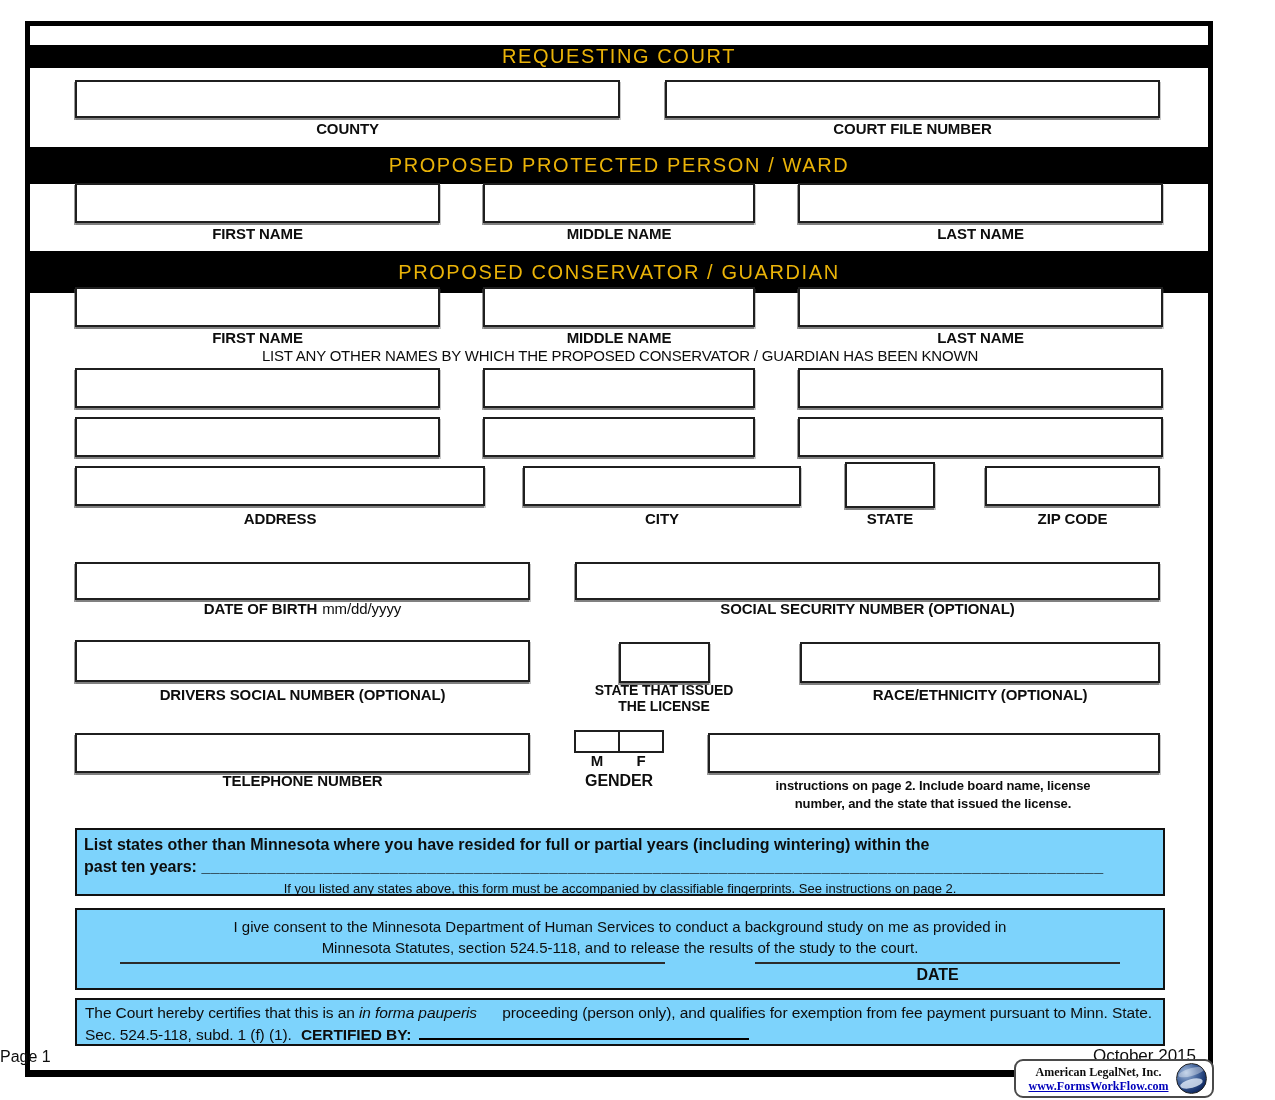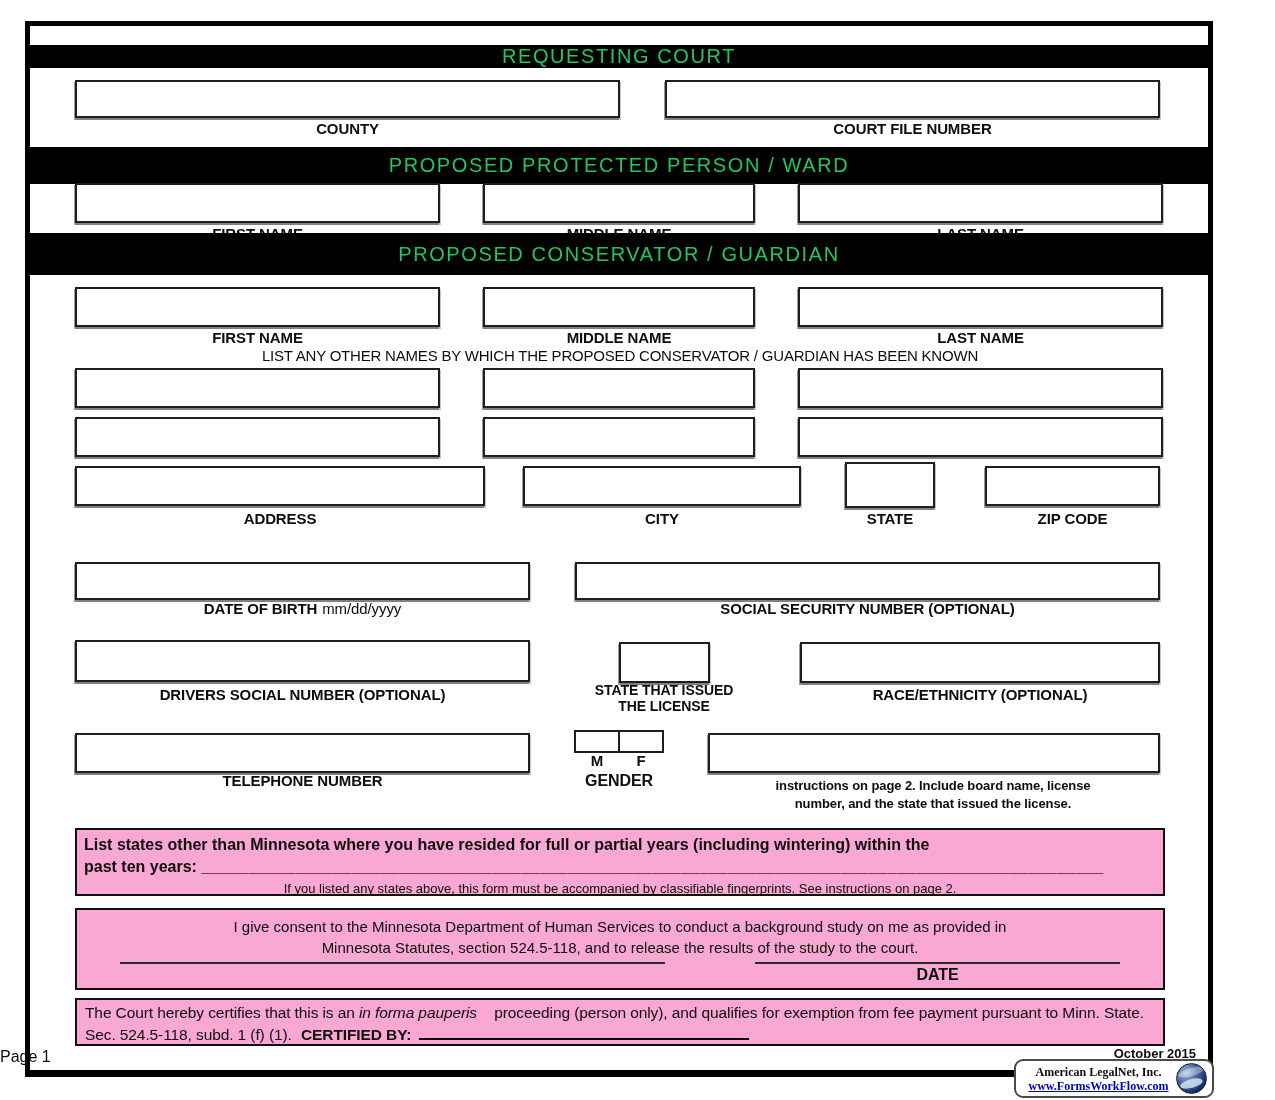--- a/index.html
+++ b/index.html
@@ -1,32 +1,32 @@
 <!DOCTYPE html>
 <html><head>
 <meta charset="utf-8">
 <style>
   html,body{margin:0;padding:0;background:#ffffff;}
   .page{position:relative;width:1275px;height:1100px;background:#fff;
         font-family:"Liberation Sans",sans-serif;color:#0d0d0d;overflow:hidden;}
   .frame{position:absolute;left:25px;top:21px;width:1188px;height:1056px;
          border:5px solid #000;border-bottom-width:7px;box-sizing:border-box;background:transparent;}
-  .bar{position:absolute;left:30px;width:1178px;background:#000;color:#22c55e;
+  .bar{position:absolute;left:30px;width:1178px;background:#000;color:#eab308;
        display:flex;align-items:center;justify-content:center;
        font-size:20px;letter-spacing:1.6px;font-weight:400;}
   .fbox{position:absolute;background:#fff;border:2px solid #1f1f1f;box-sizing:border-box;
         box-shadow:-1px 2px 0 rgba(70,70,70,.55),1px 2px 0 rgba(70,70,70,.3);}
   .lbl{position:absolute;text-align:center;font-weight:bold;font-size:15px;
        letter-spacing:-0.1px;white-space:nowrap;}
   .plain{font-weight:normal;}
   .caps-note{position:absolute;left:75px;width:1090px;text-align:center;
              font-size:15px;letter-spacing:-0.2px;}
   .small-note{position:absolute;font-weight:bold;font-size:13px;line-height:18px;
               text-align:center;letter-spacing:-0.1px;}
-  .stbox{position:absolute;border:2px solid #111;box-sizing:border-box;background:#f9a8d4;}
+  .stbox{position:absolute;border:2px solid #111;box-sizing:border-box;background:#7dd3fc;}
   .st-line{font-weight:bold;font-size:16px;line-height:22px;white-space:nowrap;overflow:hidden;}
   .st-fill{font-weight:bold;letter-spacing:0.5px;}
   .center-txt{text-align:center;}
   .sig-line{position:absolute;border-top:2px solid #2b2b2b;height:0;}
   .cert-line{display:inline-block;width:330px;border-bottom:2px solid #000;
              height:14px;margin-left:8px;vertical-align:baseline;}
   .gcell{position:absolute;width:46px;height:23px;border:2px solid #1f1f1f;
          box-sizing:border-box;background:#fff;}
   .footer-txt{position:absolute;font-size:16px;}
   .badge{position:absolute;left:1014px;top:1059px;width:200px;height:39px;
@@ -41,21 +41,21 @@
          border:1px solid #222;overflow:hidden;
          background:radial-gradient(circle at 32% 30%,#a8c0e0 0%,#49699f 38%,#14306a 72%,#060f2d 100%);}
   .globe::before{content:"";position:absolute;left:1px;top:4px;width:27px;height:8px;
                  border-radius:50%;background:rgba(255,255,255,.35);transform:rotate(-16deg);}
   .globe::after{content:"";position:absolute;left:3px;top:15px;width:23px;height:9px;
                 border-radius:50%;background:rgba(225,235,248,.8);transform:rotate(-14deg);}
   .consent-line{font-size:15px;line-height:21px;text-align:center;}
   .court-par{margin:0;font-size:15.5px;line-height:22px;letter-spacing:-0.1px;}
   .it{font-style:italic;}
   .b{font-weight:bold;}
-  .gap-r{margin-right:13px;}
+  .gap-r{margin-right:21px;}
   .gap-l{margin-left:5px;}
 </style>
 </head>
 <body>
 
 <div class="page">
 
   <div class="frame"></div>
 
   <div class="bar" style="top:45px;height:23px;">REQUESTING COURT</div>
@@ -67,21 +67,21 @@
 
   <div class="bar" style="top:147px;height:37px;">PROPOSED PROTECTED PERSON / WARD</div>
 
   <div class="fbox" style="left:75px;top:183px;width:365px;height:40px;"></div>
   <div class="fbox" style="left:483px;top:183px;width:272px;height:40px;"></div>
   <div class="fbox" style="left:798px;top:183px;width:365px;height:40px;"></div>
   <div class="lbl" style="left:75px;width:365px;top:225px;">FIRST NAME</div>
   <div class="lbl" style="left:483px;width:272px;top:225px;">MIDDLE NAME</div>
   <div class="lbl" style="left:798px;width:365px;top:225px;">LAST NAME</div>
 
-  <div class="bar" style="top:233px;height:42px;">PROPOSED CONSERVATOR / GUARDIAN</div>
+  <div class="bar" style="top:251px;height:42px;">PROPOSED CONSERVATOR / GUARDIAN</div>
 
   <div class="fbox" style="left:75px;top:287px;width:365px;height:40px;"></div>
   <div class="fbox" style="left:483px;top:287px;width:272px;height:40px;"></div>
   <div class="fbox" style="left:798px;top:287px;width:365px;height:40px;"></div>
   <div class="lbl" style="left:75px;width:365px;top:329px;">FIRST NAME</div>
   <div class="lbl" style="left:483px;width:272px;top:329px;">MIDDLE NAME</div>
   <div class="lbl" style="left:798px;width:365px;top:329px;">LAST NAME</div>
 
   <div class="caps-note" style="top:347px;">LIST ANY OTHER NAMES BY WHICH THE PROPOSED CONSERVATOR / GUARDIAN HAS BEEN KNOWN</div>
 
@@ -149,21 +149,21 @@
   <div class="sig-line" style="left:755px;top:962px;width:365px;"></div>
   <div class="lbl" style="left:755px;width:365px;top:966px;font-size:16px;">DATE</div>
 
   <div class="stbox" style="left:75px;top:998px;width:1090px;height:48px;padding:2px 8px;">
     <p class="court-par">
       <span>The Court hereby certifies that this is an </span><span class="it gap-r">in forma pauperis</span><span>  proceeding (person only), and qualifies for exemption from fee payment pursuant to Minn. State. Sec. 524.5-118, subd. 1 (f) (1).   </span><span class="b gap-l">CERTIFIED BY:</span><span class="cert-line"></span>
     </p>
   </div>
 
   <div class="footer-txt" style="left:0;width:1275px;text-align:left;top:1048px;">Page 1</div>
-  <div class="footer-txt" style="left:1000px;width:196px;text-align:right;top:1046px;font-size:13px;font-weight:bold;">October 2015</div>
+  <div class="footer-txt" style="left:1000px;width:196px;text-align:right;top:1046px;font-size:17px;">October 2015</div>
 
   <div class="badge">
     <div class="badge-txt">
       <span class="badge-co">American LegalNet, Inc.</span>
       <span class="badge-url">www.FormsWorkFlow.com</span>
     </div>
     <div class="globe"></div>
   </div>
 
 </div>

